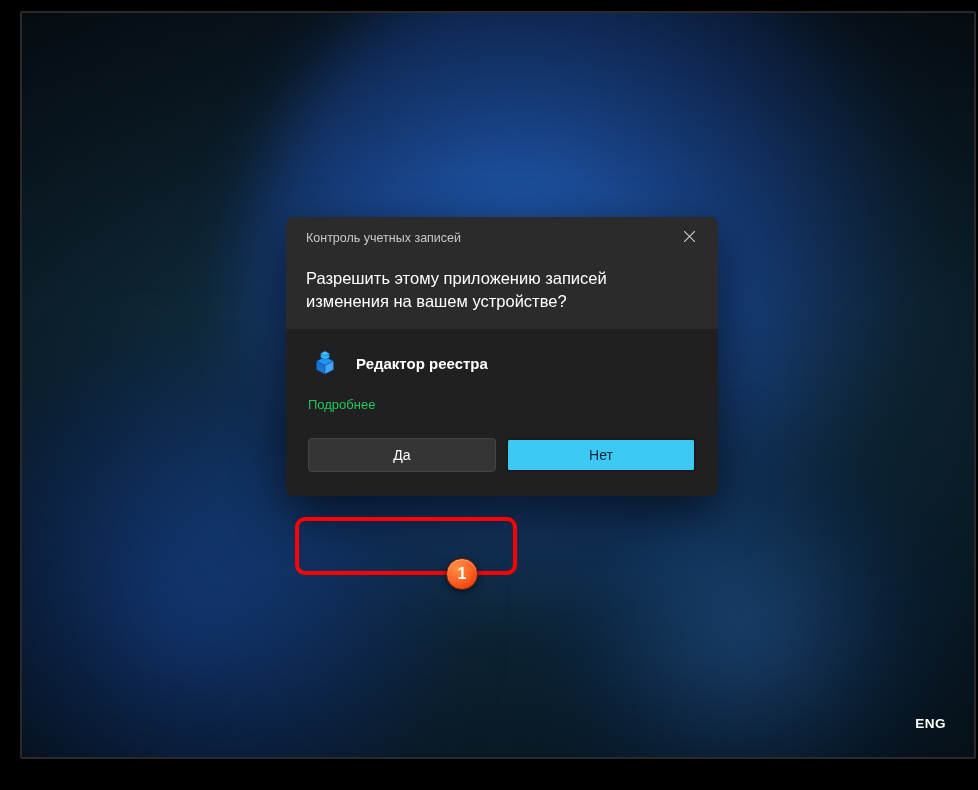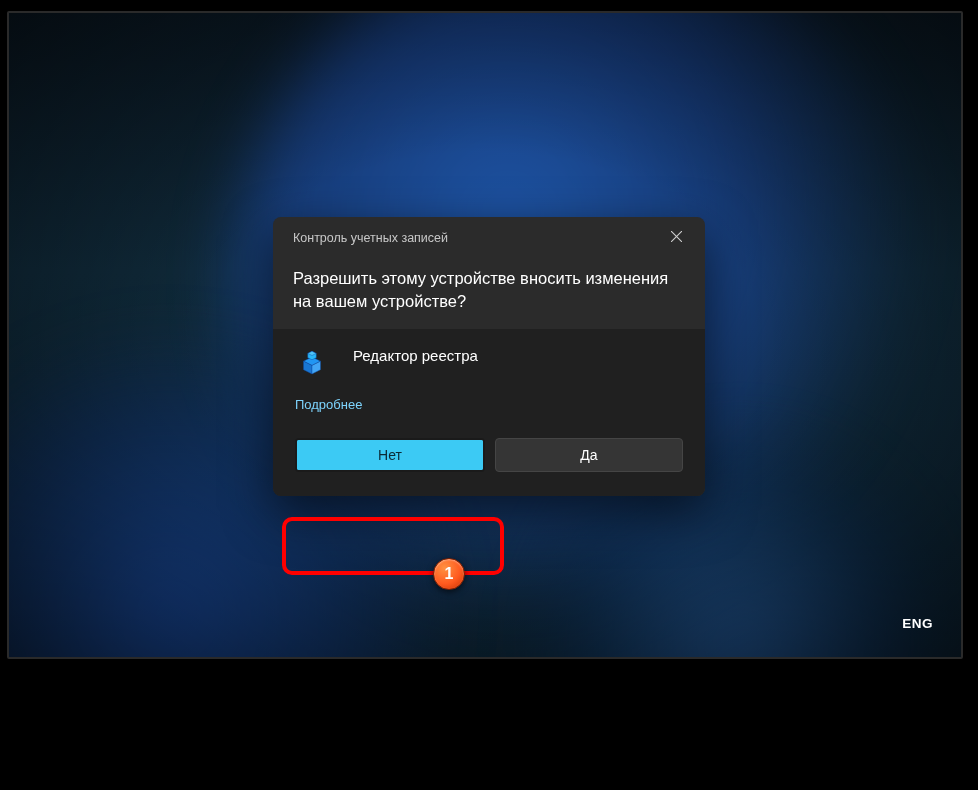--- a/index.html
+++ b/index.html
@@ -5,22 +5,22 @@
   * { box-sizing: border-box; margin: 0; padding: 0; }
   html, body { width: 978px; height: 790px; overflow: hidden; }
   body {
     background: #000;
     font-family: "Segoe UI", -apple-system, BlinkMacSystemFont, sans-serif;
     position: relative;
   }
 
   .frame {
     position: absolute;
-    left: 7px; top: 11px;
-    width: 956px; height: 648px;
+    left: 20px; top: 11px;
+    width: 956px; height: 748px;
     border: 2px solid #2a2a2a;
     border-radius: 2px;
     background: linear-gradient(180deg, #0b1a26 0%, #102a3a 40%, #0d2333 100%);
     overflow: hidden;
   }
 
   .bloom {
     position: absolute;
     border-radius: 50%;
     filter: blur(30px);
@@ -76,41 +76,43 @@
 
   .body {
     padding: 14px 22px 18px 22px;
     background: #202020;
     border-bottom-left-radius: 8px;
     border-bottom-right-radius: 8px;
   }
 
   .app-row {
     display: flex;
-    gap: 24px;
+    align-items: center;
+    gap: 14px;
     padding: 4px 0 14px 0;
+    font-weight: bold;
   }
   .app-icon {
     width: 34px; height: 34px;
     display: flex; align-items: center; justify-content: center;
   }
   .app-name {
     font-size: 15px;
     color: #ffffff;
   }
 
   .publisher {
     font-size: 12.5px;
     color: #c8c8c8;
     padding: 4px 0 18px 0;
   }
 
   .more-link {
     font-size: 13px;
-    color: #7dd3fc;
+    color: #22c55e;
     cursor: pointer;
     display: inline-block;
     padding-bottom: 20px;
   }
 
   .button-row {
     display: flex;
     gap: 10px;
     padding: 6px 0 6px 0;
   }
@@ -189,21 +191,21 @@
       <div class="close-btn">
         <span>
           <svg viewBox="0 0 10 10" stroke="currentColor" stroke-width="1" fill="none">
             <line x1="0" y1="0" x2="10" y2="10"></line>
             <line x1="10" y1="0" x2="0" y2="10"></line>
           </svg>
         </span>
       </div>
     </div>
 
-    <div class="prompt">Разрешить этому устройстве вносить изменения на вашем устройстве?</div>
+    <div class="prompt">Разрешить этому приложению записей изменения на вашем устройстве?</div>
 
     <div class="body">
 
       <div class="app-row">
         <div class="app-icon">
           <svg viewBox="0 0 48 48" width="34" height="34">
             <g fill="#2196f3" stroke="#0d47a1" stroke-width="0.6">
               <polygon points="12,20 24,14 36,20 24,26"></polygon>
               <polygon points="12,20 12,32 24,38 24,26" fill="#1976d2"></polygon>
               <polygon points="36,20 36,32 24,38 24,26" fill="#42a5f5"></polygon>
@@ -212,26 +214,26 @@
             </g>
           </svg>
         </div>
         <div class="app-name">Редактор реестра</div>
       </div>
 
 
       <span class="more-link">Подробнее</span>
 
       <div class="button-row">
+        <div class="btn btn-yes">
+          <span>Да</span>
+        </div>
         <div class="btn btn-no">
           <span>Нет</span>
         </div>
-        <div class="btn btn-yes">
-          <span>Да</span>
-        </div>
       </div>
 
     </div>
   </div>
 
   <div class="highlight-ring" style="left:273px; top:504px; width:222px; height:58px;"></div>
 
   <div class="step-badge" style="left:424px; top:545px;">
     <span>1</span>
   </div>

